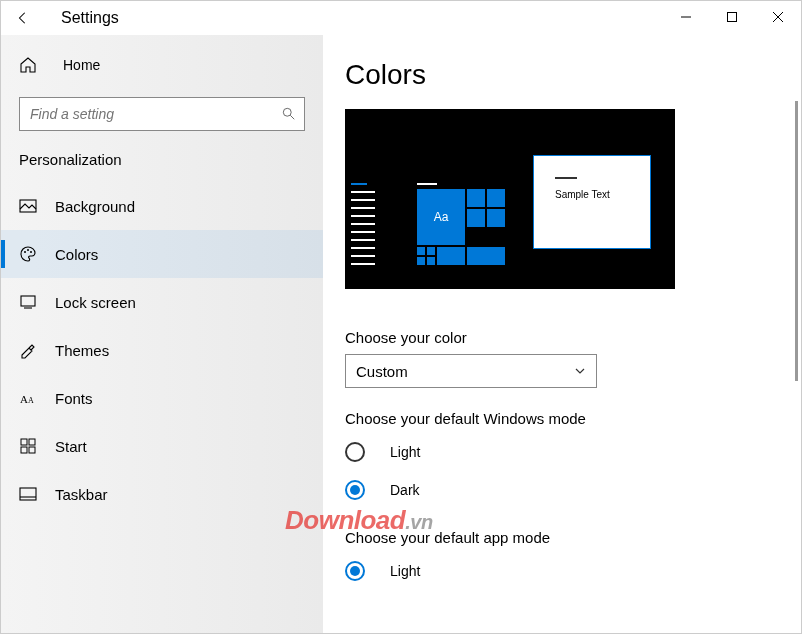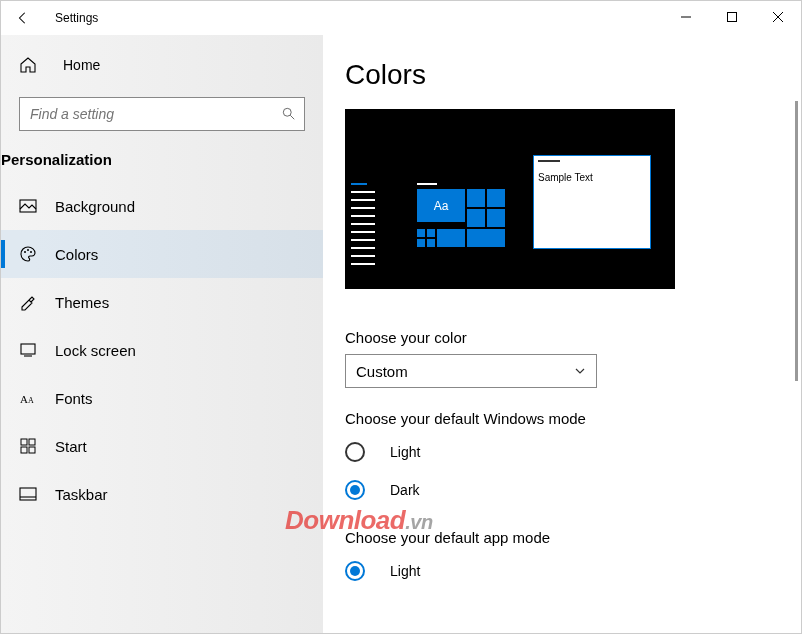--- a/index.html
+++ b/index.html
@@ -23,22 +23,22 @@
   .back-btn {
     width: 44px;
     height: 34px;
     display: flex;
     align-items: center;
     justify-content: center;
     cursor: pointer;
   }
   .back-btn svg { width: 14px; height: 14px; }
   .titlebar-title {
-    font-size: 12px;
-    margin-left: 10px;
+    font-size: 16px;
+    margin-left: 16px;
   }
   .win-controls {
     position: absolute;
     right: 0;
     top: 0;
     display: flex;
   }
   .win-btn {
     width: 46px;
     height: 32px;
@@ -89,21 +89,22 @@
     outline: none;
     font-size: 14px;
     font-family: inherit;
     font-style: italic;
     color: #0c4a6e;
     background: transparent;
   }
   .search-box svg { width: 14px; height: 14px; }
   .section-title {
     font-size: 15px;
-    font-weight: 700;
+    font-weight: 400;
+    padding-left: 18px;
     margin-bottom: 14px;
   }
   .nav-list {}
   .nav-item {
     display: flex;
     align-items: center;
     height: 48px;
     padding-left: 18px;
     cursor: pointer;
     gap: 18px;
@@ -167,31 +168,31 @@
     background: #fff;
     margin-bottom: 4px;
   }
   .tile-grid {
     display: flex;
     flex-wrap: wrap;
     gap: 2px;
     width: 90px;
   }
   .tile { background: #0078d7; }
-  .tile.large { width: 48px; height: 33px; display: flex; align-items: center; justify-content: center; color: #fff; font-size: 12px; }
+  .tile.large { width: 48px; height: 56px; display: flex; align-items: center; justify-content: center; color: #fff; font-size: 12px; }
   .tile.small { width: 18px; height: 18px; }
   .preview-window {
     position: absolute;
     right: 24px;
     top: 46px;
     width: 118px;
     height: 94px;
     background: #fff;
     border: 1px solid #0078d7;
-    padding: 4px;
+    padding: 21px;
     font-size: 10px;
   }
   .preview-window .tbar {
     width: 22px;
     height: 2px;
     background: #333;
     margin-bottom: 10px;
   }
 
   .field-label {
@@ -326,30 +327,30 @@
         <svg viewBox="0 0 18 18">
             <path d="M9 2 C5 2 2 5 2 9 C2 13 5 16 9 16 C11 16 11 14 10 13 C9 12 10 11 11 11 L13 11 C15 11 16 9 16 8 C16 5 13 2 9 2 Z" stroke="#000" stroke-width="1.1" fill="none"></path>
             <circle cx="6" cy="7" r="1" fill="#000"></circle>
             <circle cx="9" cy="5" r="1" fill="#000"></circle>
             <circle cx="12" cy="7" r="1" fill="#000"></circle>
           </svg>
         <span>Colors</span>
       </div>
       <div class="nav-item">
         <svg viewBox="0 0 18 18">
-            <path d="M3 14 L10 7 L13 10 L6 17 L3 17 Z M10 7 L13 4 L15 6 L12 9" stroke="#000" stroke-width="1.1" fill="none"></path>
-          </svg>
-        <span>Themes</span>
-      </div>
-      <div class="nav-item">
-        <svg viewBox="0 0 18 18">
             <rect x="2" y="3" width="14" height="10" stroke="#000" stroke-width="1.1" fill="none"></rect>
             <line x1="5" y1="15" x2="13" y2="15" stroke="#000" stroke-width="1.1"></line>
           </svg>
         <span>Lock screen</span>
+      </div>
+      <div class="nav-item">
+        <svg viewBox="0 0 18 18">
+            <path d="M3 14 L10 7 L13 10 L6 17 L3 17 Z M10 7 L13 4 L15 6 L12 9" stroke="#000" stroke-width="1.1" fill="none"></path>
+          </svg>
+        <span>Themes</span>
       </div>
       <div class="nav-item">
         <svg viewBox="0 0 18 18">
             <text x="1" y="14" font-size="11" font-family="serif">A</text>
             <text x="9" y="14" font-size="8" font-family="serif">A</text>
           </svg>
         <span>Fonts</span>
       </div>
       <div class="nav-item">
         <svg viewBox="0 0 18 18">

